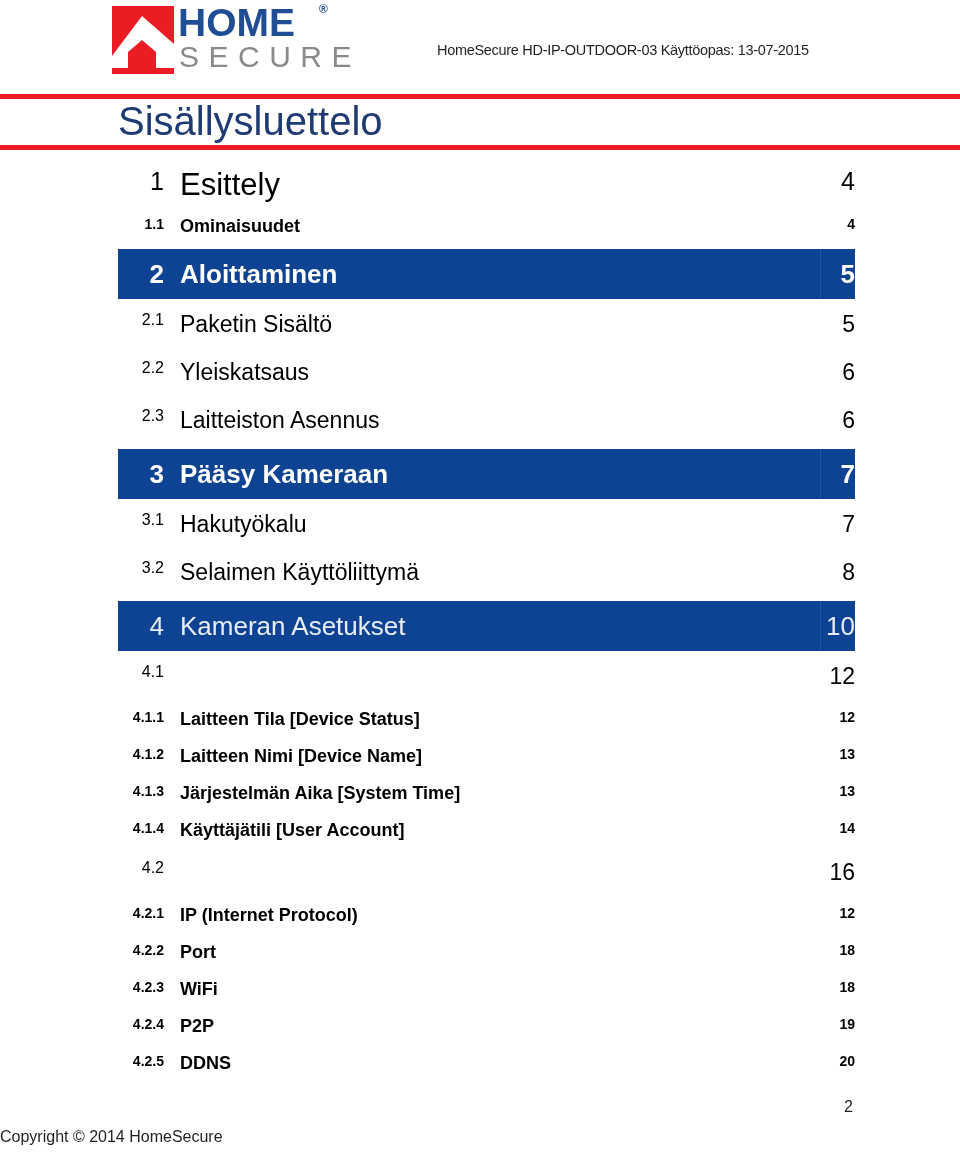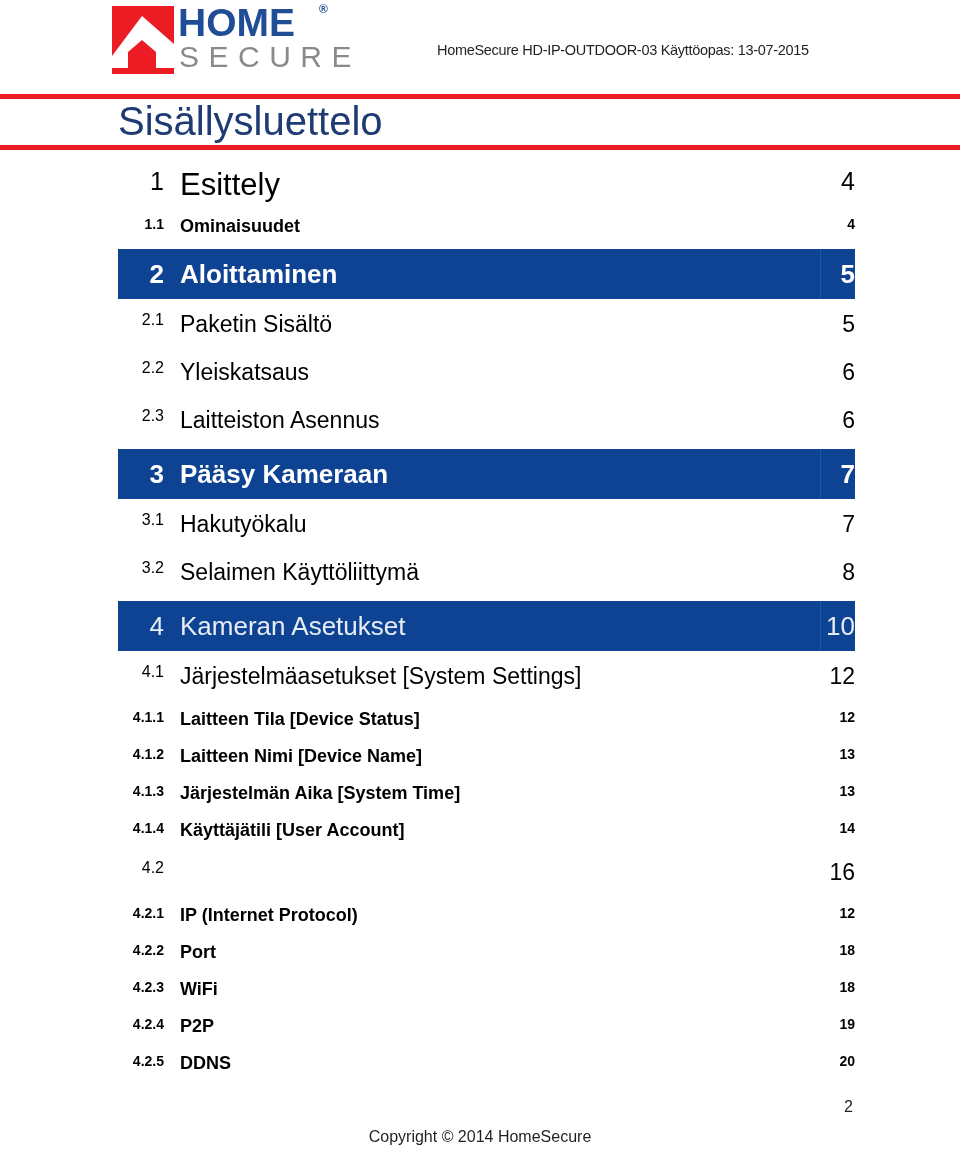--- a/index.html
+++ b/index.html
@@ -205,21 +205,20 @@
     right: 107px;
     top: 0px;
     font-size: 16px;
     color: #231F20;
   }
   #footer-copyright {
     position: absolute;
     left: 0;
     top: 30px;
     width: 960px;
-    text-align: center;
     font-size: 16px;
     color: #231F20;
   }
 </style>
 </head>
 <body>
 
 <div id="doc-header">
 
   <div id="brand-logo">
@@ -298,21 +297,20 @@
     </div>
     <div class="toc-row lvl1 hl light">
       <div class="bar"></div>
       <div class="bar-seam"></div>
       <div class="toc-num">4</div>
       <div class="toc-label">Kameran Asetukset</div>
       <div class="toc-page">10</div>
     </div>
     <div class="toc-row lvl2">
       <div class="toc-num">4.1</div>
-      <div class="toc-label">Järjestelmäasetukset [System Settings]</div>
       <div class="toc-page">12</div>
     </div>
     <div class="toc-row lvl3">
       <div class="toc-num">4.1.1</div>
       <div class="toc-label">Laitteen Tila [Device Status]</div>
       <div class="toc-page">12</div>
     </div>
     <div class="toc-row lvl3">
       <div class="toc-num">4.1.2</div>
       <div class="toc-label">Laitteen Nimi [Device Name]</div>

